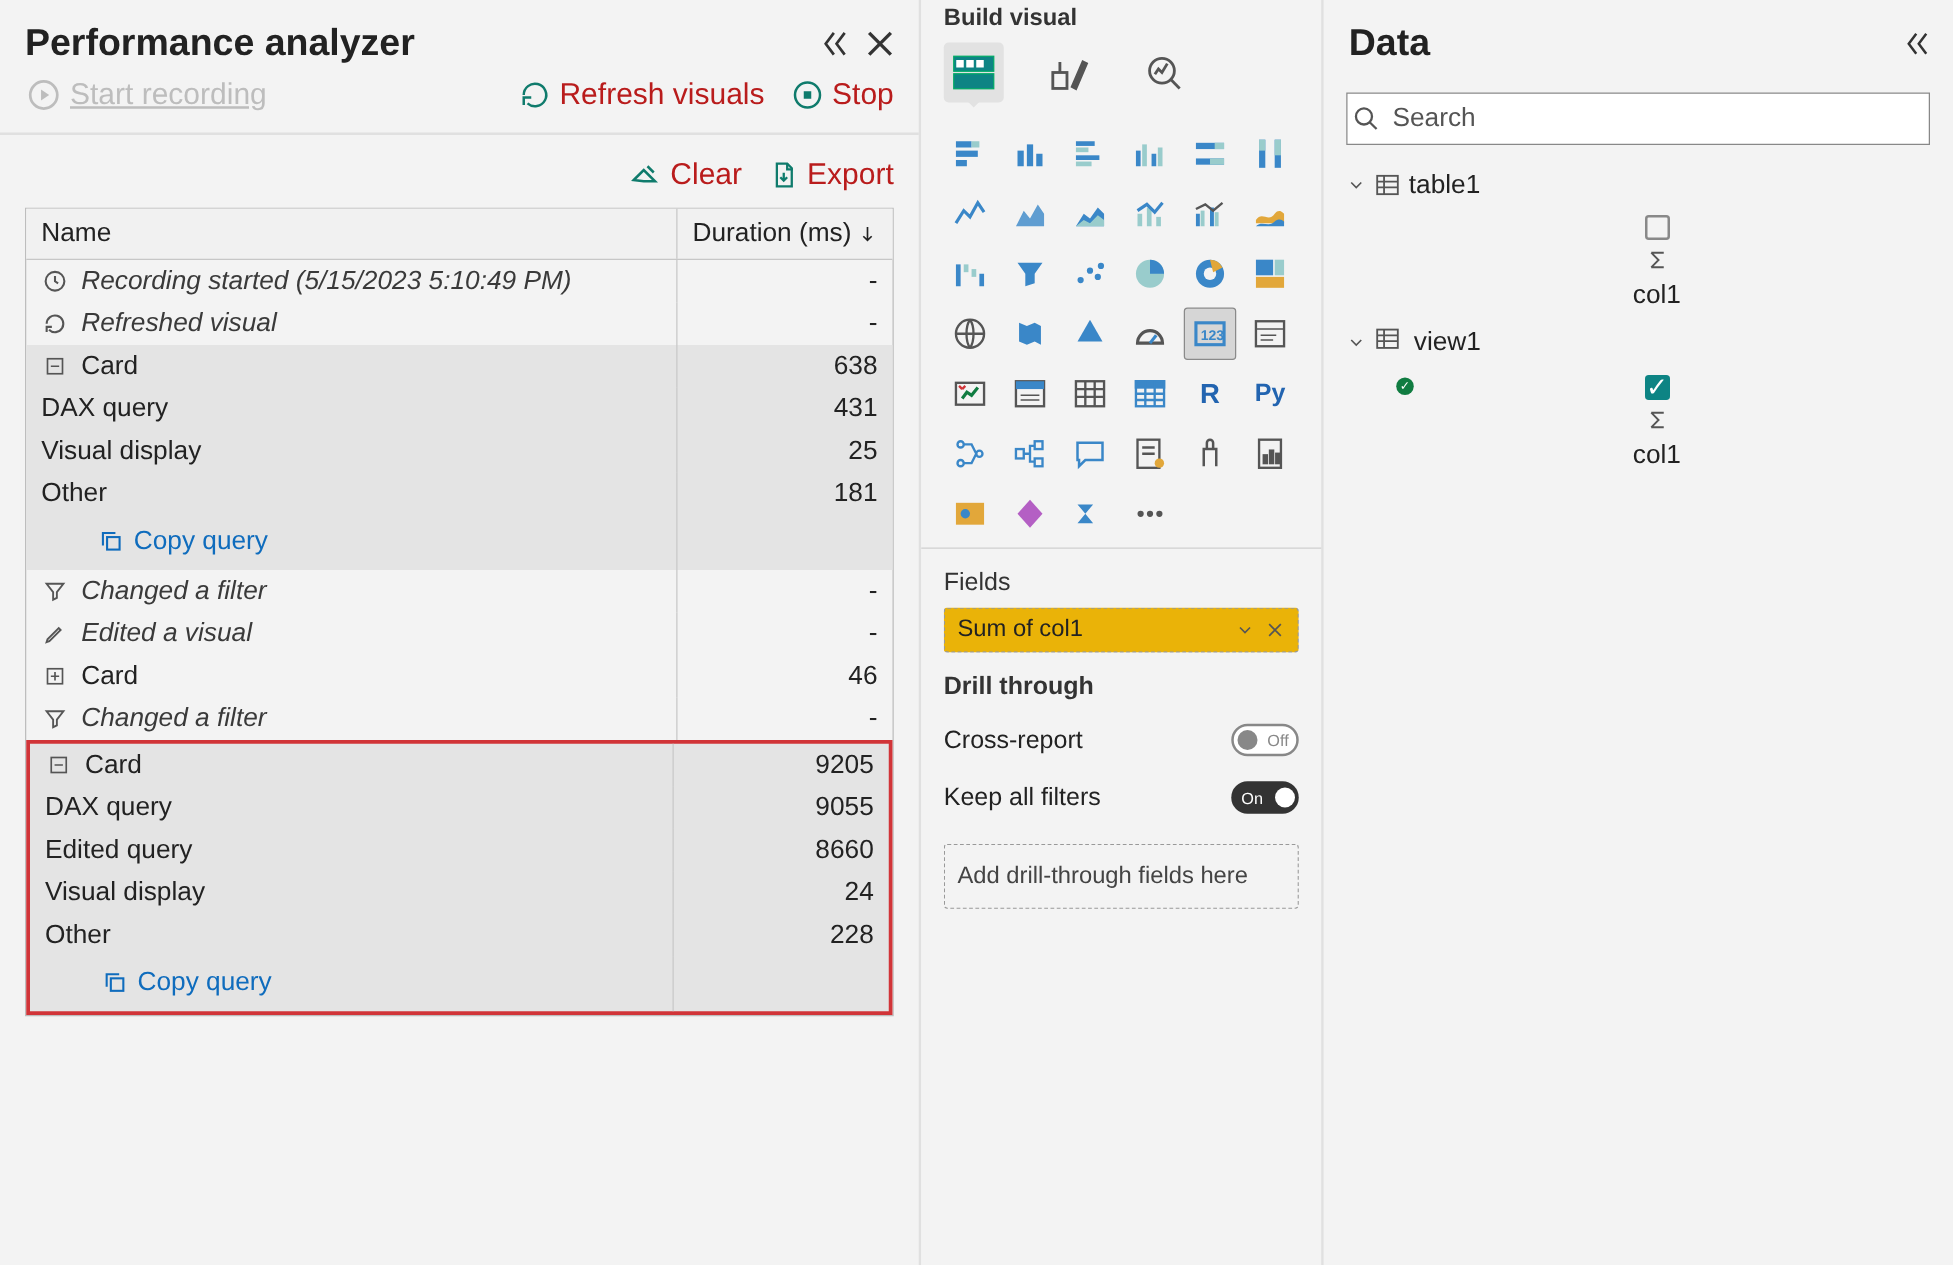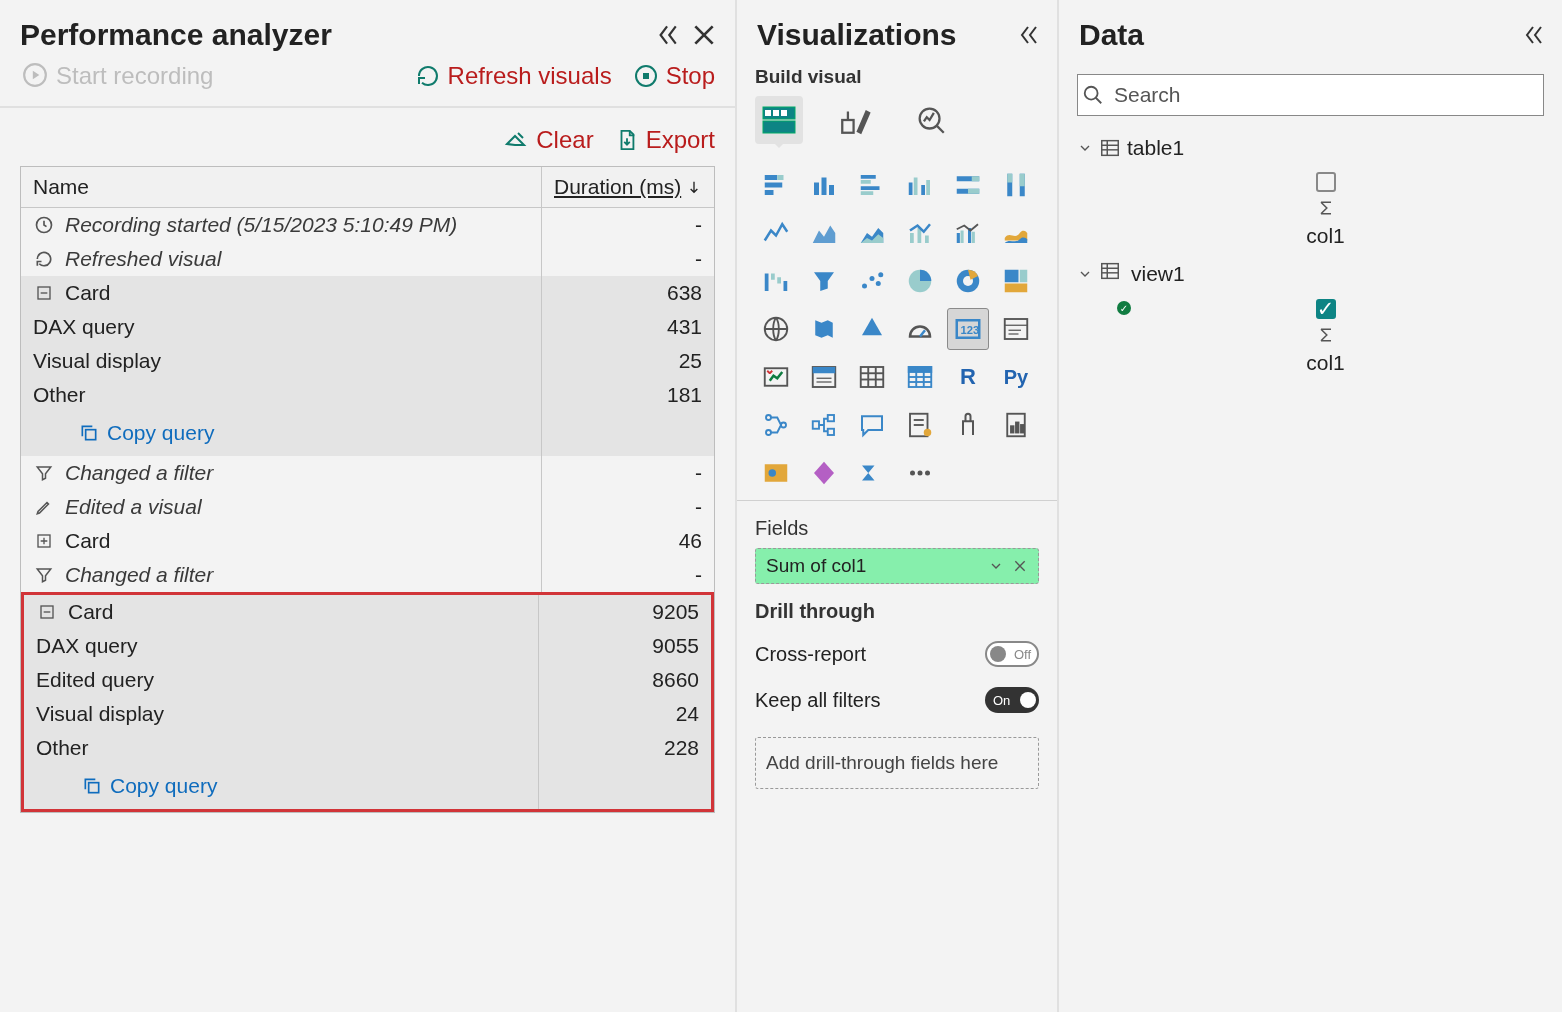--- a/index.html
+++ b/index.html
@@ -8,52 +8,52 @@
   .panel { border-right:2px solid #e0e0e0; display:flex; flex-direction:column; background:#f3f3f3; }
   .perf { width:737px; }
   .viz { width:322px; }
   .data { flex:1; }
   .panel-header { display:flex; align-items:center; justify-content:space-between; padding:18px 18px 10px 20px; }
   .panel-title { font-size:30px; font-weight:600; }
   .panel-ctrls { display:flex; gap:12px; align-items:center; }
   .icon-btn { display:inline-flex; align-items:center; justify-content:center; cursor:pointer; color:#333; }
   .icon-btn svg { display:block; }
   .perf-toolbar { display:flex; align-items:center; justify-content:space-between; padding:0 20px 16px 22px; border-bottom:2px solid #e0e0e0; }
-  .tb-left { display:flex; gap:8px; color:#bdbdbd; font-size:24px; }
+  .tb-left { display:flex; align-items:center; gap:8px; color:#bdbdbd; font-size:24px;text-decoration:underline; }
   .tb-left svg { color:#bdbdbd; }
   .tb-right { display:flex; align-items:center; gap:22px; }
   .link-btn { display:inline-flex; align-items:center; gap:8px; color:#b91c1c; font-size:24px; cursor:pointer; }
   .link-btn svg { color:#0f7b6c; }
   .sub-toolbar { display:flex; justify-content:flex-end; gap:22px; padding:18px 20px 12px 20px; }
   .table-wrap { padding:0 20px 20px 20px; flex:1; overflow:auto; }
   .perf-table { border:1px solid #bdbdbd; }
   .pt-head { display:flex; background:#f1f1f1; border-bottom:1px solid #c7c7c7; font-size:21px; }
   .pt-col1 { flex:1; padding:8px 12px; border-right:1px solid #c7c7c7; }
-  .pt-col2 { width:172px; padding:8px 12px; display:flex; align-items:center; justify-content:space-between;text-decoration:underline; }
+  .pt-col2 { width:172px; padding:8px 12px; display:flex; align-items:center; justify-content:space-between; }
   .pt-row { display:flex; font-size:21px; }
   .pt-row .c1 { flex:1; padding:5px 12px 5px 12px; display:flex; align-items:center; gap:10px; border-right:1px solid #c7c7c7; }
   .pt-row .c2 { width:172px; padding:5px 12px; text-align:right; display:flex; align-items:center; justify-content:flex-end; }
   .indent2 { padding-left:46px; }
   .italic { font-style:italic; color:#3a3a3a; }
   .row-ico { width:22px; display:inline-flex; justify-content:center; color:#555; }
   .group-hl { background:#e4e4e4; }
   .highlight-box { border:3px solid #d13438; }
   .copy-link { color:#0f6cbd; display:inline-flex; align-items:center; gap:8px; padding-left:46px; cursor:pointer; font-size:21px; padding-top:4px; padding-bottom:6px;}
   
   .viz-sub { padding:4px 18px 0 18px; color:#333; font-size:19px; font-weight:600; }
   .tabs { display:flex; gap:28px; padding:8px 18px 0 18px; align-items:center; }
   .tab { width:48px; height:48px; display:flex; align-items:center; justify-content:center; border-radius:4px; cursor:pointer; }
   .tab.active { background:#e2e2e2; position:relative;}
   .tab.active::after{content:"";position:absolute;bottom:-12px;left:50%;transform:translateX(-50%);border:8px solid transparent;border-top-color:#e2e2e2;}
   .viz-grid { display:grid; grid-template-columns:repeat(6, 42px); grid-auto-rows:42px; gap:6px; padding:20px 18px 6px 18px; border-bottom:1px solid #d0d0d0; }
   .viz-tile { display:flex; align-items:center; justify-content:center; cursor:pointer; border-radius:3px; }
   .viz-tile.sel{ background:#d6d6d6; border:1px solid #8a8a8a;}
   .viz-tile svg { width:30px; height:30px; }
   .section-title { font-size:20px; padding:16px 18px 8px 18px; color:#333; }
-  .field-well { margin:0 18px; border:1px dashed #999; border-radius:3px; padding:6px 10px; background:#86efac; display:flex; align-items:center; justify-content:space-between; font-size:19px; }
+  .field-well { margin:0 18px; border:1px dashed #999; border-radius:3px; padding:6px 10px; background:#eab308; display:flex; align-items:center; justify-content:space-between; font-size:19px; }
   .field-well .chev-close{display:flex;gap:8px;align-items:center;}
   .toggle-row { display:flex; align-items:center; justify-content:space-between; padding:10px 18px; font-size:20px; }
   .toggle { width:54px; height:26px; border-radius:13px; position:relative; display:inline-flex; align-items:center; padding:0 6px; font-size:13px; color:#fff; cursor:pointer; }
   .toggle.off { background:#fff; border:2px solid #888; color:#888; justify-content:flex-end; }
   .toggle.off::before{content:"";width:16px;height:16px;border-radius:50%;background:#888;position:absolute;left:3px;}
   .toggle.on { background:#333; justify-content:flex-start; padding-left:8px;}
   .toggle.on::after{content:"";width:16px;height:16px;border-radius:50%;background:#fff;position:absolute;right:3px;}
   .drill-drop { margin:14px 18px; border:1px dashed #999; border-radius:3px; padding:14px 10px; font-size:19px; color:#444; background:#f3f3f3;}
   
   .search { margin:12px 18px 14px 18px; border:1px solid #888; background:#fff; display:flex; align-items:center; gap:10px; padding:8px 4px; font-size:21px; color:#555;}
@@ -307,30 +307,20 @@
               </div>
             <div class="c2"></div>
           </div>
         </div>
 
       </div>
     </div>
   </div>
 
   <div class="panel viz">
-    <div class="panel-header">
-      <div class="panel-title">Visualizations</div>
-      <div class="panel-ctrls">
-          <span class="icon-btn">
-            <svg width="24" height="24" viewBox="0 0 24 24" fill="none" stroke="currentColor" stroke-width="2">
-              <path d="M13 4l-6 8 6 8M21 4l-6 8 6 8"></path>
-            </svg>
-          </span>
-        </div>
-    </div>
     <div class="viz-sub">Build visual</div>
     <div class="tabs">
       <div class="tab active">
           <svg width="36" height="30" viewBox="0 0 36 30">
             <rect x="2" y="2" width="32" height="12" fill="#0d8484" stroke="#0a6"></rect>
             <rect x="2" y="16" width="32" height="12" fill="#0d8484" stroke="#0a6"></rect>
             <rect x="4" y="5" width="6" height="6" fill="#fff"></rect>
             <rect x="12" y="5" width="6" height="6" fill="#fff"></rect>
             <rect x="20" y="5" width="6" height="6" fill="#fff"></rect>
           </svg>

